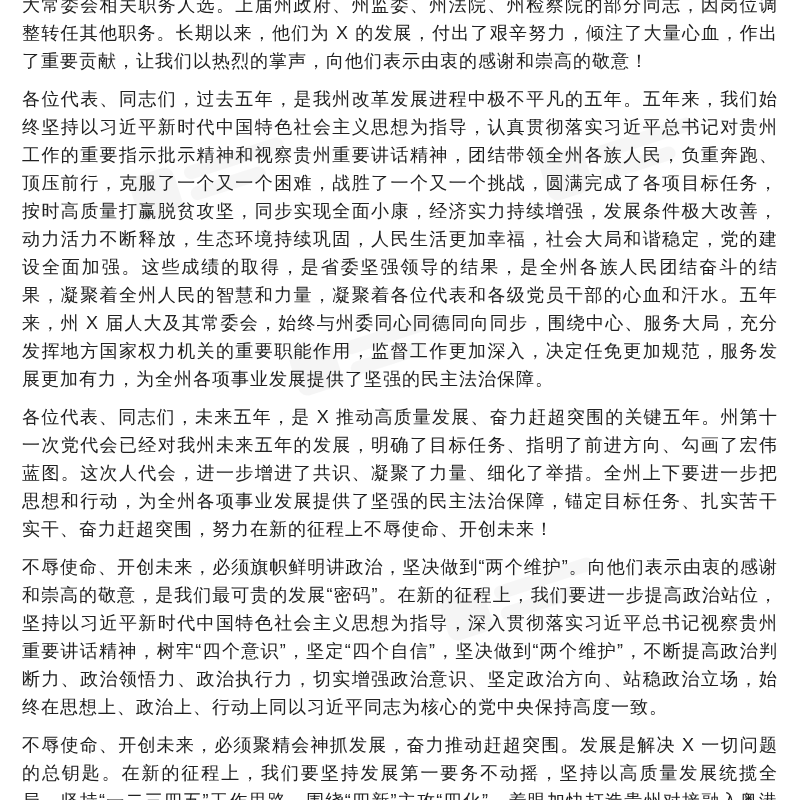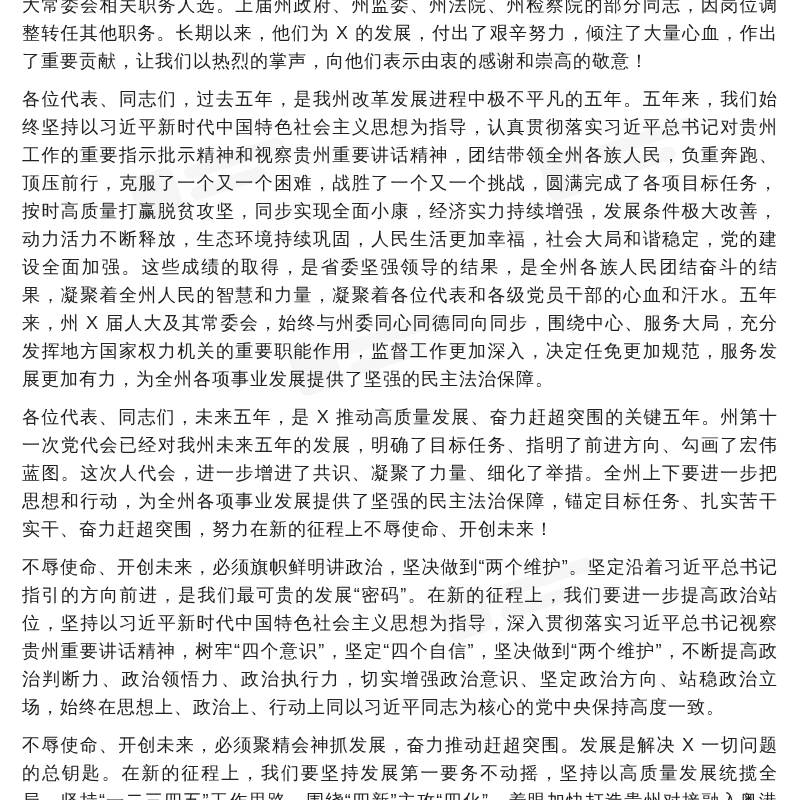--- a/index.html
+++ b/index.html
@@ -90,17 +90,17 @@
   <div class="watermark wm4">
     <span class="wm-badge"></span>
       <span class="wm-bar1"></span>
       <span class="wm-bar2"></span>
   </div>
 
   <div class="content">
     <p>大常委会相关职务人选。上届州政府、州监委、州法院、州检察院的部分同志，因岗位调整转任其他职务。长期以来，他们为 X 的发展，付出了艰辛努力，倾注了大量心血，作出了重要贡献，让我们以热烈的掌声，向他们表示由衷的感谢和崇高的敬意！</p>
     <p>各位代表、同志们，过去五年，是我州改革发展进程中极不平凡的五年。五年来，我们始终坚持以习近平新时代中国特色社会主义思想为指导，认真贯彻落实习近平总书记对贵州工作的重要指示批示精神和视察贵州重要讲话精神，团结带领全州各族人民，负重奔跑、顶压前行，克服了一个又一个困难，战胜了一个又一个挑战，圆满完成了各项目标任务，按时高质量打赢脱贫攻坚，同步实现全面小康，经济实力持续增强，发展条件极大改善，动力活力不断释放，生态环境持续巩固，人民生活更加幸福，社会大局和谐稳定，党的建设全面加强。这些成绩的取得，是省委坚强领导的结果，是全州各族人民团结奋斗的结果，凝聚着全州人民的智慧和力量，凝聚着各位代表和各级党员干部的心血和汗水。五年来，州 X 届人大及其常委会，始终与州委同心同德同向同步，围绕中心、服务大局，充分发挥地方国家权力机关的重要职能作用，监督工作更加深入，决定任免更加规范，服务发展更加有力，为全州各项事业发展提供了坚强的民主法治保障。</p>
     <p>各位代表、同志们，未来五年，是 X 推动高质量发展、奋力赶超突围的关键五年。州第十一次党代会已经对我州未来五年的发展，明确了目标任务、指明了前进方向、勾画了宏伟蓝图。这次人代会，进一步增进了共识、凝聚了力量、细化了举措。全州上下要进一步把思想和行动，为全州各项事业发展提供了坚强的民主法治保障，锚定目标任务、扎实苦干实干、奋力赶超突围，努力在新的征程上不辱使命、开创未来！</p>
-    <p>不辱使命、开创未来，必须旗帜鲜明讲政治，坚决做到“两个维护”。坚定沿着习近平总书记指引的方向前进，是我们最可贵的发展“密码”。在新的征程上，我们要进一步提高政治站位，坚持以习近平新时代中国特色社会主义思想为指导，深入贯彻落实习近平总书记视察贵州重要讲话精神，树牢“四个意识”，坚定“四个自信”，坚决做到“两个维护”，不断提高政治判断力、政治领悟力、政治执行力，切实增强政治意识、坚定政治方向、站稳政治立场，始终在思想上、政治上、行动上同以习近平同志为核心的党中央保持高度一致。</p>
+    <p>不辱使命、开创未来，必须旗帜鲜明讲政治，坚决做到“两个维护”。向他们表示由衷的感谢和崇高的敬意，是我们最可贵的发展“密码”。在新的征程上，我们要进一步提高政治站位，坚持以习近平新时代中国特色社会主义思想为指导，深入贯彻落实习近平总书记视察贵州重要讲话精神，树牢“四个意识”，坚定“四个自信”，坚决做到“两个维护”，不断提高政治判断力、政治领悟力、政治执行力，切实增强政治意识、坚定政治方向、站稳政治立场，始终在思想上、政治上、行动上同以习近平同志为核心的党中央保持高度一致。</p>
     <p>不辱使命、开创未来，必须聚精会神抓发展，奋力推动赶超突围。发展是解决 X 一切问题的总钥匙。在新的征程上，我们要坚持发展第一要务不动摇，坚持以高质量发展统揽全局，坚持“一二三四五”工作思路，围绕“四新”主攻“四化”，着眼加快打造贵州对接融入粤港澳大湾区的“桥头堡”，大力实施产业发展三年倍增行动，全力扩大有效投资，奋力推进工业大突破</p>
   </div>
 
 </div>
 
 </body></html>

